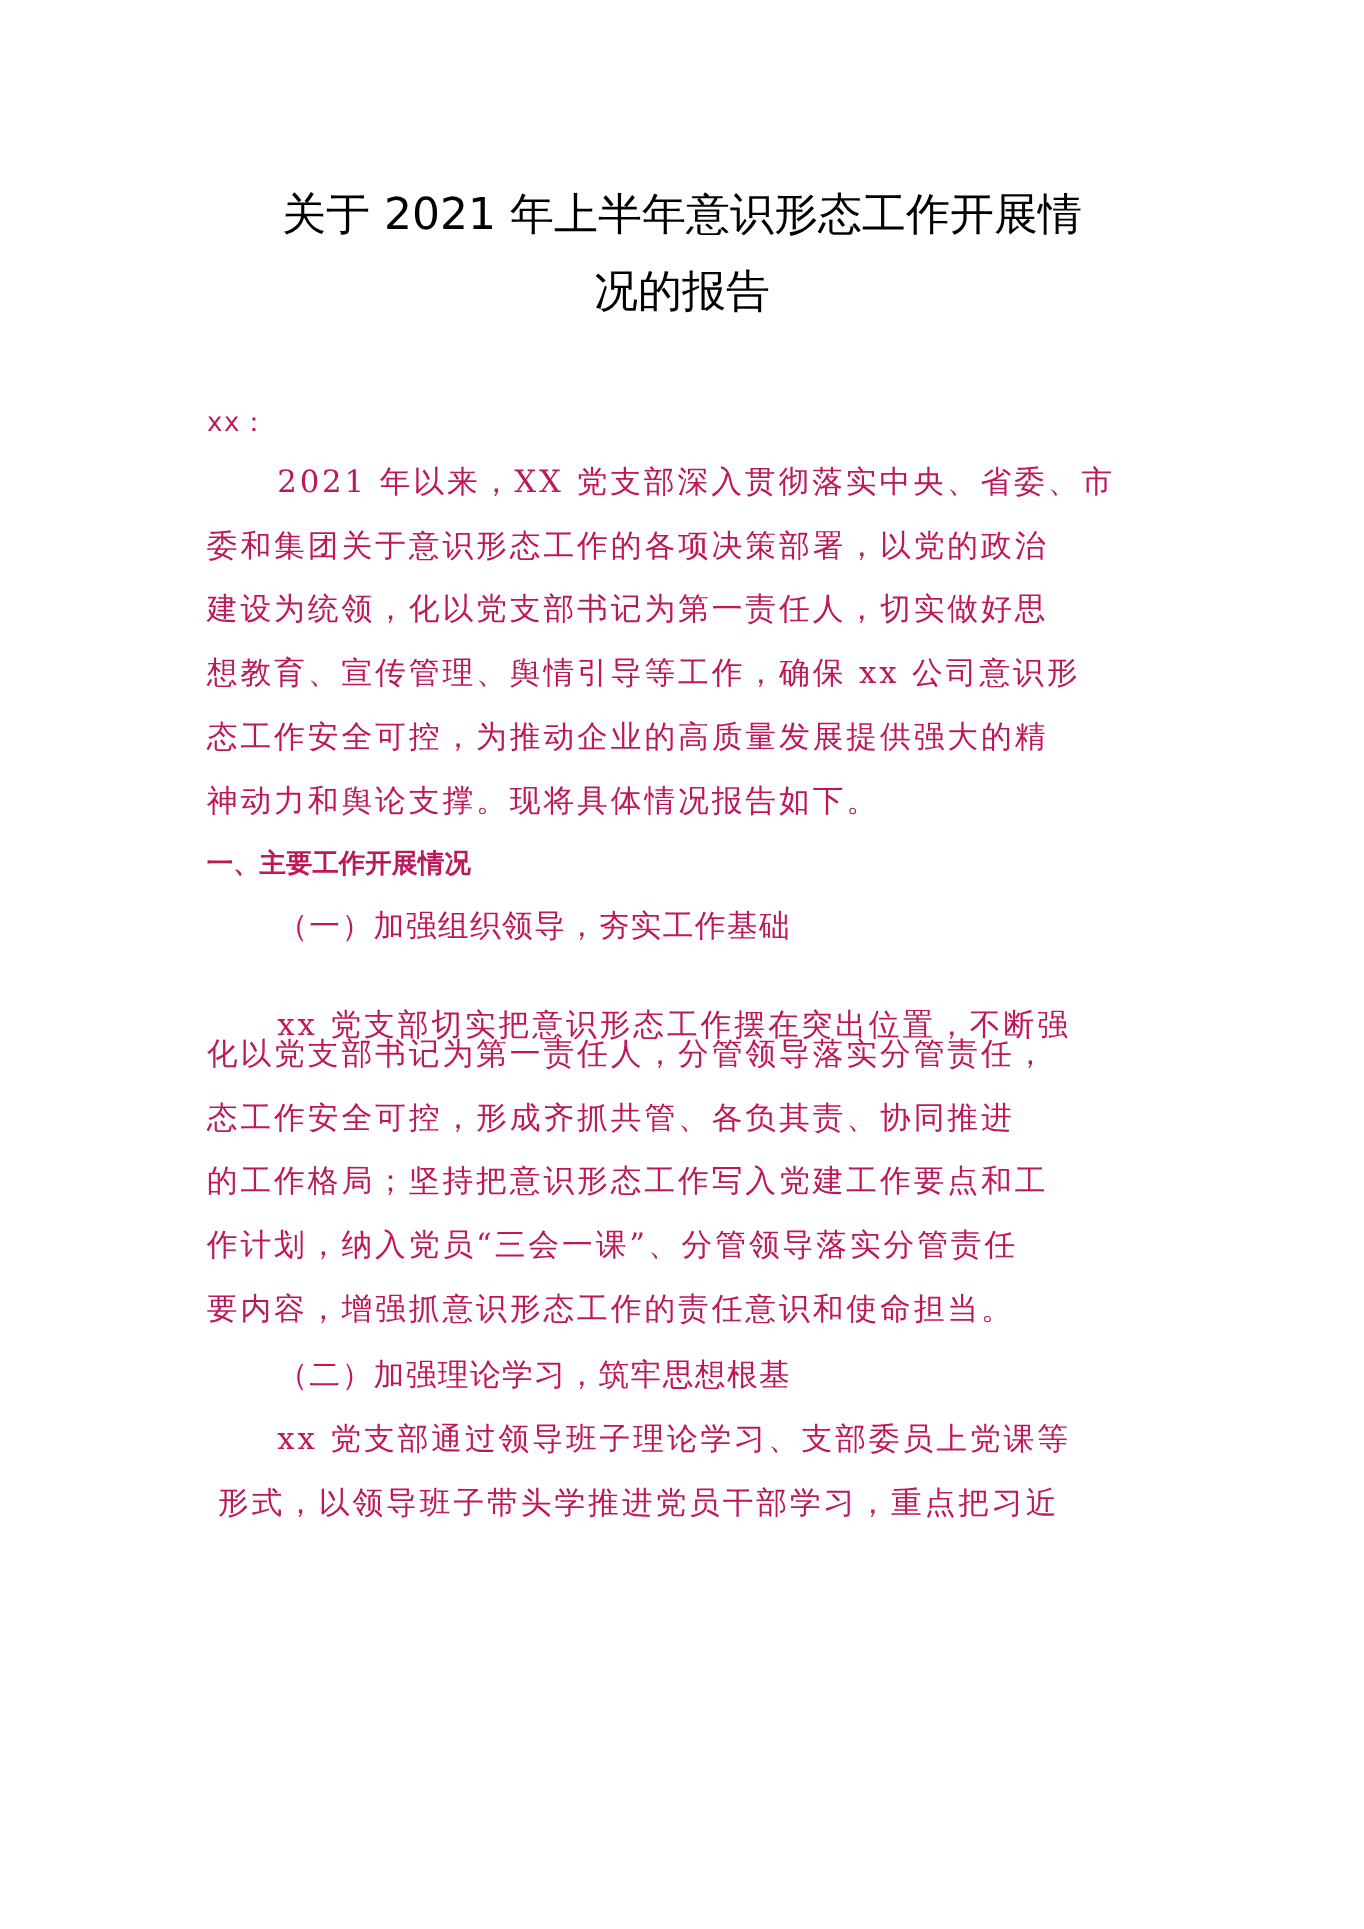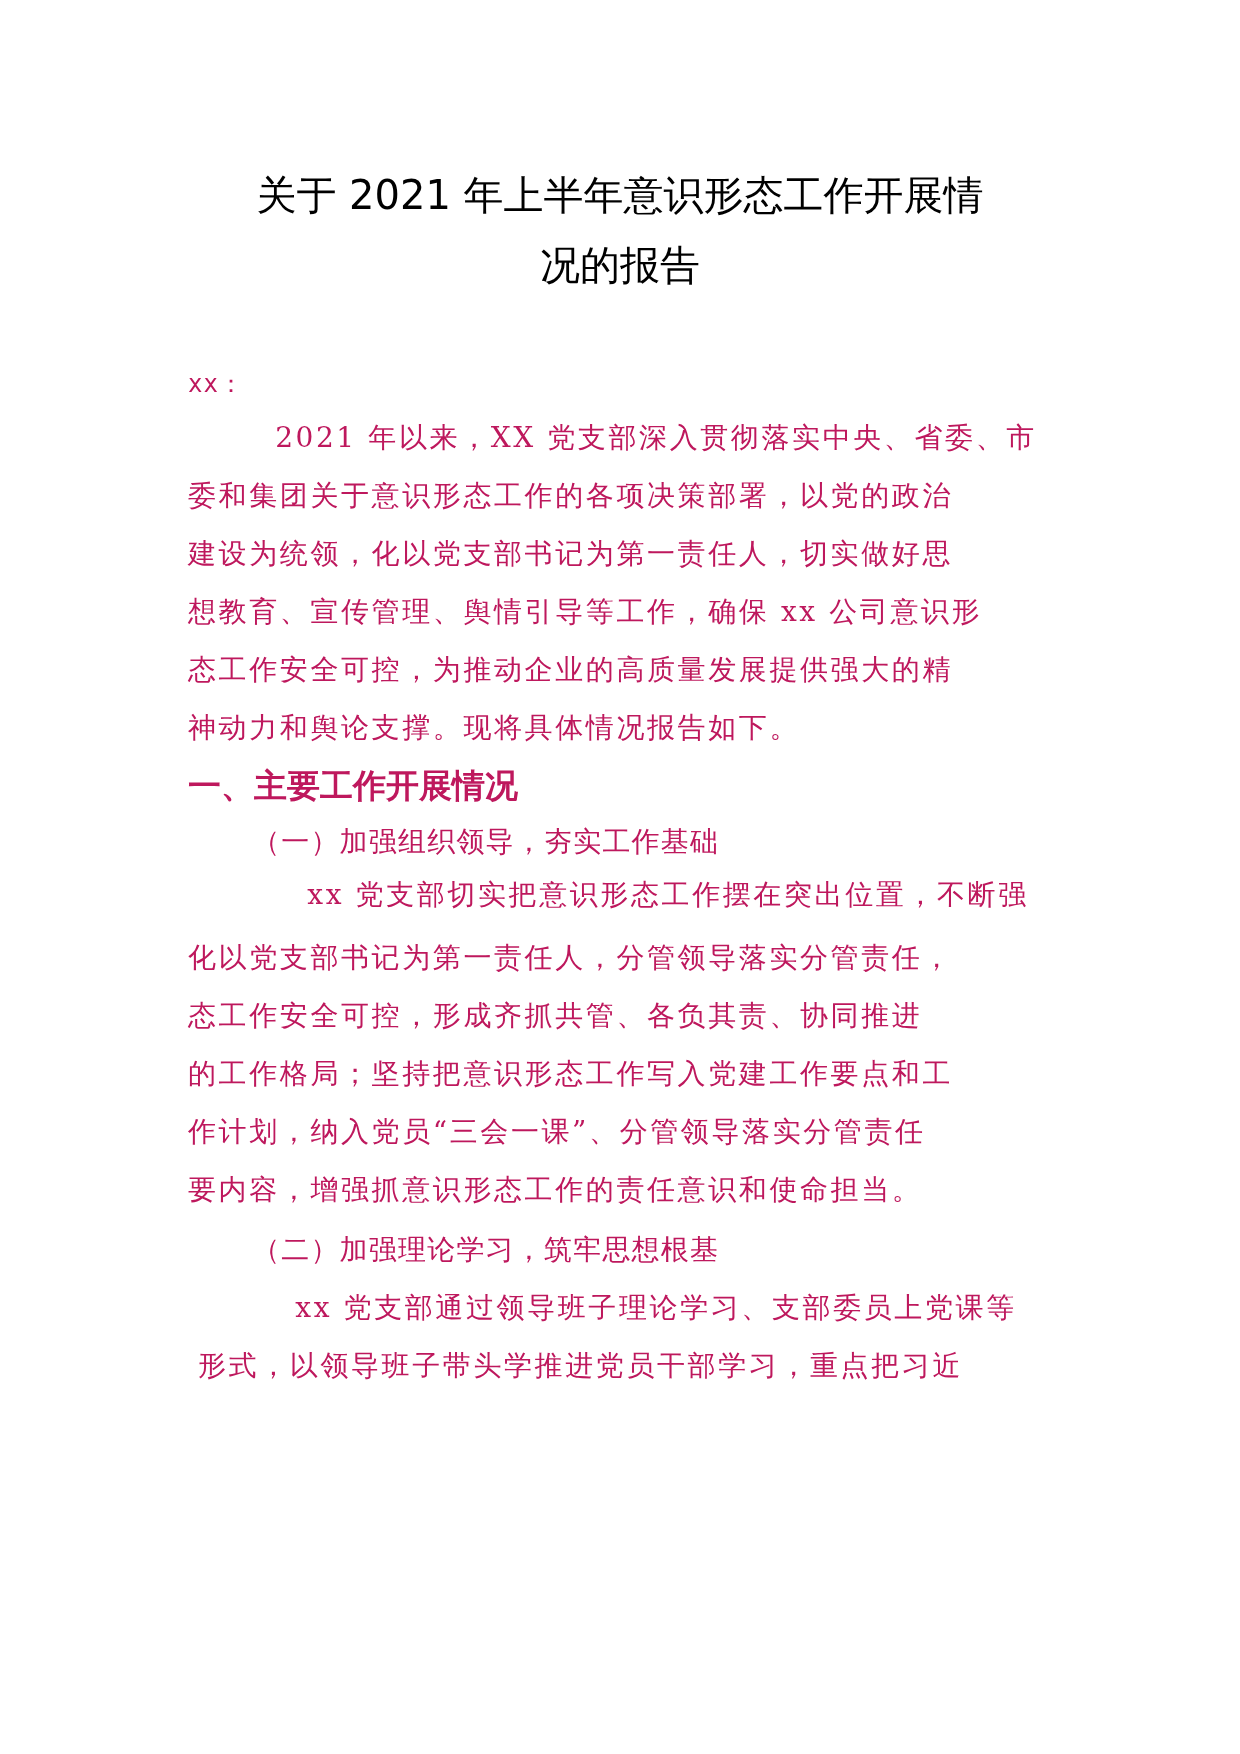--- a/index.html
+++ b/index.html
@@ -36,26 +36,26 @@
       position: absolute;
       left: 188px;
       width: 872px;
       font-family: "DejaVu Serif", serif;
       font-size: 28px;
       line-height: 40px;
       color: #be185d;
       white-space: nowrap;
       letter-spacing: 2.6px;
     }
-    .indent { left: 252px; width: 808px; text-align: center; }
+    .indent { left: 252px; width: 808px; }
     .heading {
       font-family: Liberation Serif, serif;
       font-weight: bold;
       letter-spacing: 0px;
-      font-size: 33px;
+      font-size: 24px;
     }
     .sub { left: 252px; letter-spacing: 1.2px; }
     .salutation { letter-spacing: 1px; font-family: "DejaVu Sans Mono", monospace; font-size: 24px; }
   </style>
 </head>
 <body>
 
 <div class="page">
 
   <div class="title-line" style="top:168px;">关于 2021 年上半年意识形态工作开展情</div>
@@ -67,21 +67,21 @@
   <div class="line" style="top:476px;">委和集团关于意识形态工作的各项决策部署，以党的政治</div>
   <div class="line" style="top:534px;">建设为统领，化以党支部书记为第一责任人，切实做好思</div>
   <div class="line" style="top:592px;">想教育、宣传管理、舆情引导等工作，确保 xx 公司意识形</div>
   <div class="line" style="top:650px;">态工作安全可控，为推动企业的高质量发展提供强大的精</div>
   <div class="line" style="top:708px;">神动力和舆论支撑。现将具体情况报告如下。</div>
 
   <div class="line heading" style="top:766px;">一、主要工作开展情况</div>
 
   <div class="line sub" style="top:822px;">（一）加强组织领导，夯实工作基础</div>
 
-  <div class="line indent" style="top:875px;margin-left:12px;">xx 党支部切实把意识形态工作摆在突出位置，不断强</div>
+  <div class="line indent" style="top:912px;">xx 党支部切实把意识形态工作摆在突出位置，不断强</div>
   <div class="line" style="top:938px;">化以党支部书记为第一责任人，分管领导落实分管责任，</div>
   <div class="line" style="top:996px;">态工作安全可控，形成齐抓共管、各负其责、协同推进</div>
   <div class="line" style="top:1054px;">的工作格局；坚持把意识形态工作写入党建工作要点和工</div>
   <div class="line" style="top:1112px;">作计划，纳入党员“三会一课”、分管领导落实分管责任</div>
   <div class="line" style="top:1170px;">要内容，增强抓意识形态工作的责任意识和使命担当。</div>
 
   <div class="line indent" style="top:1288px;">xx 党支部通过领导班子理论学习、支部委员上党课等</div>
 
   <div class="line sub" style="top:1230px;">（二）加强理论学习，筑牢思想根基</div>
   <div class="line" style="top:1346px;margin-left:10px;">形式，以领导班子带头学推进党员干部学习，重点把习近</div>

